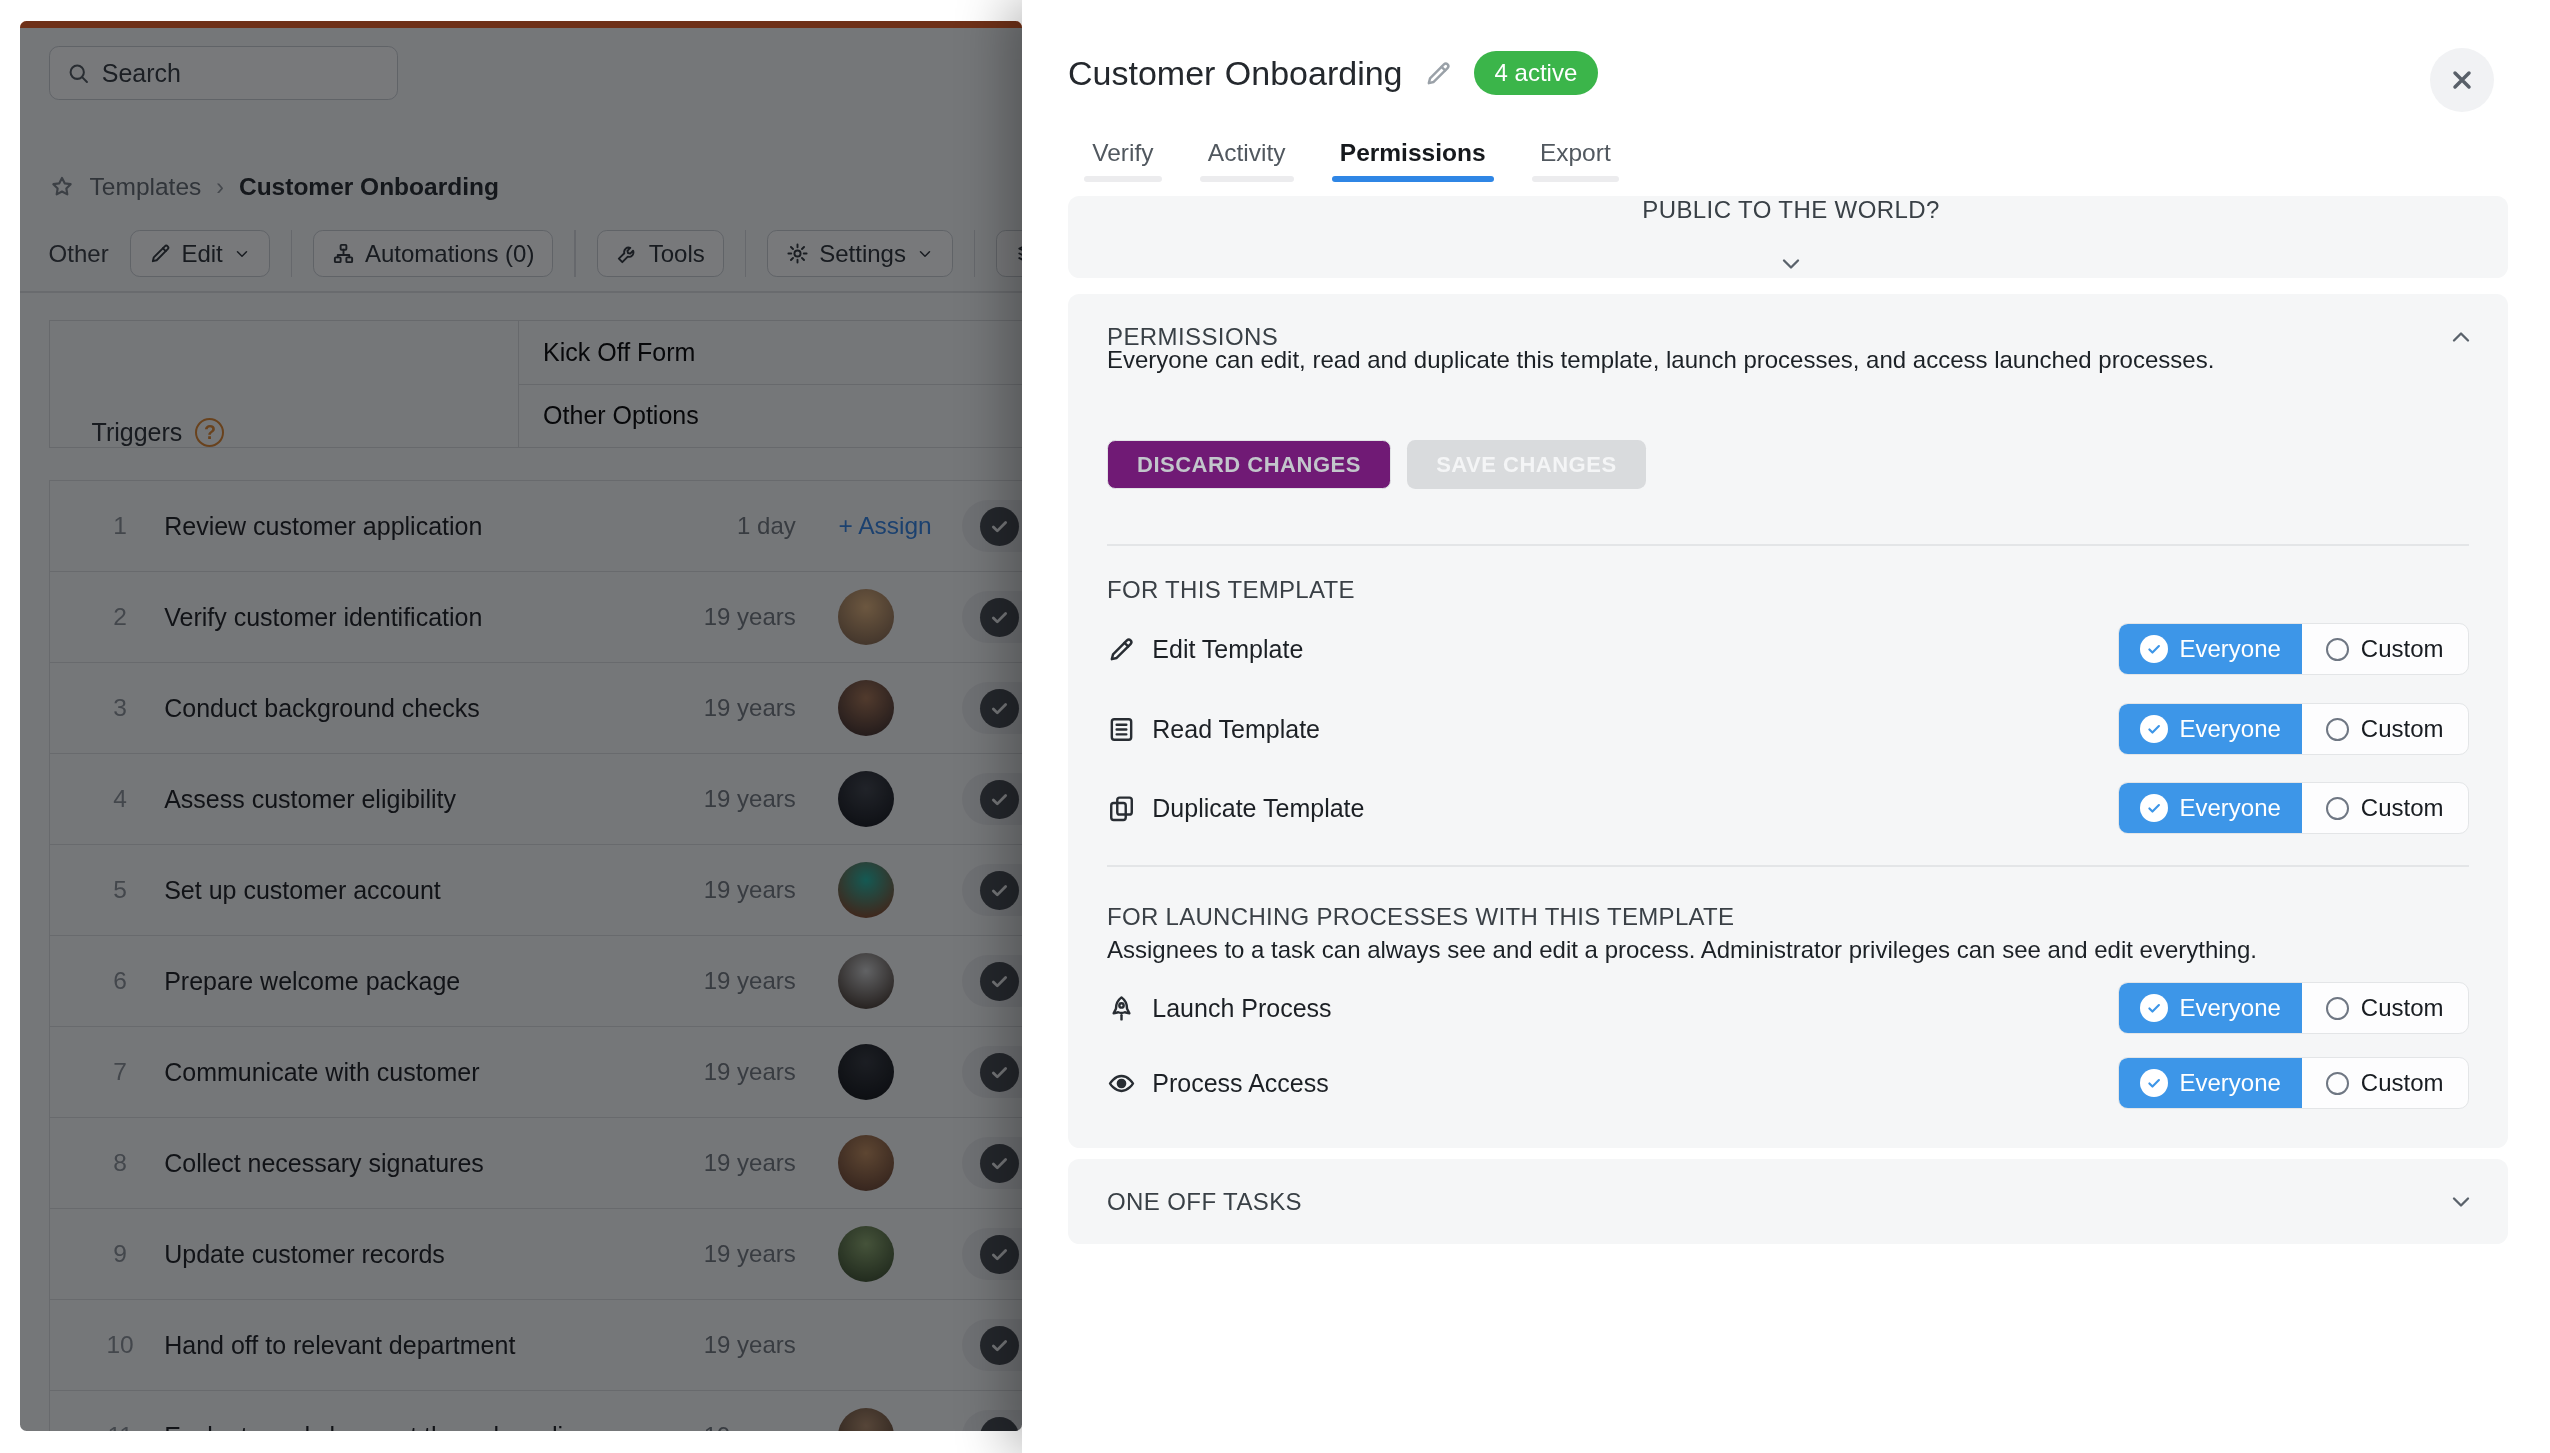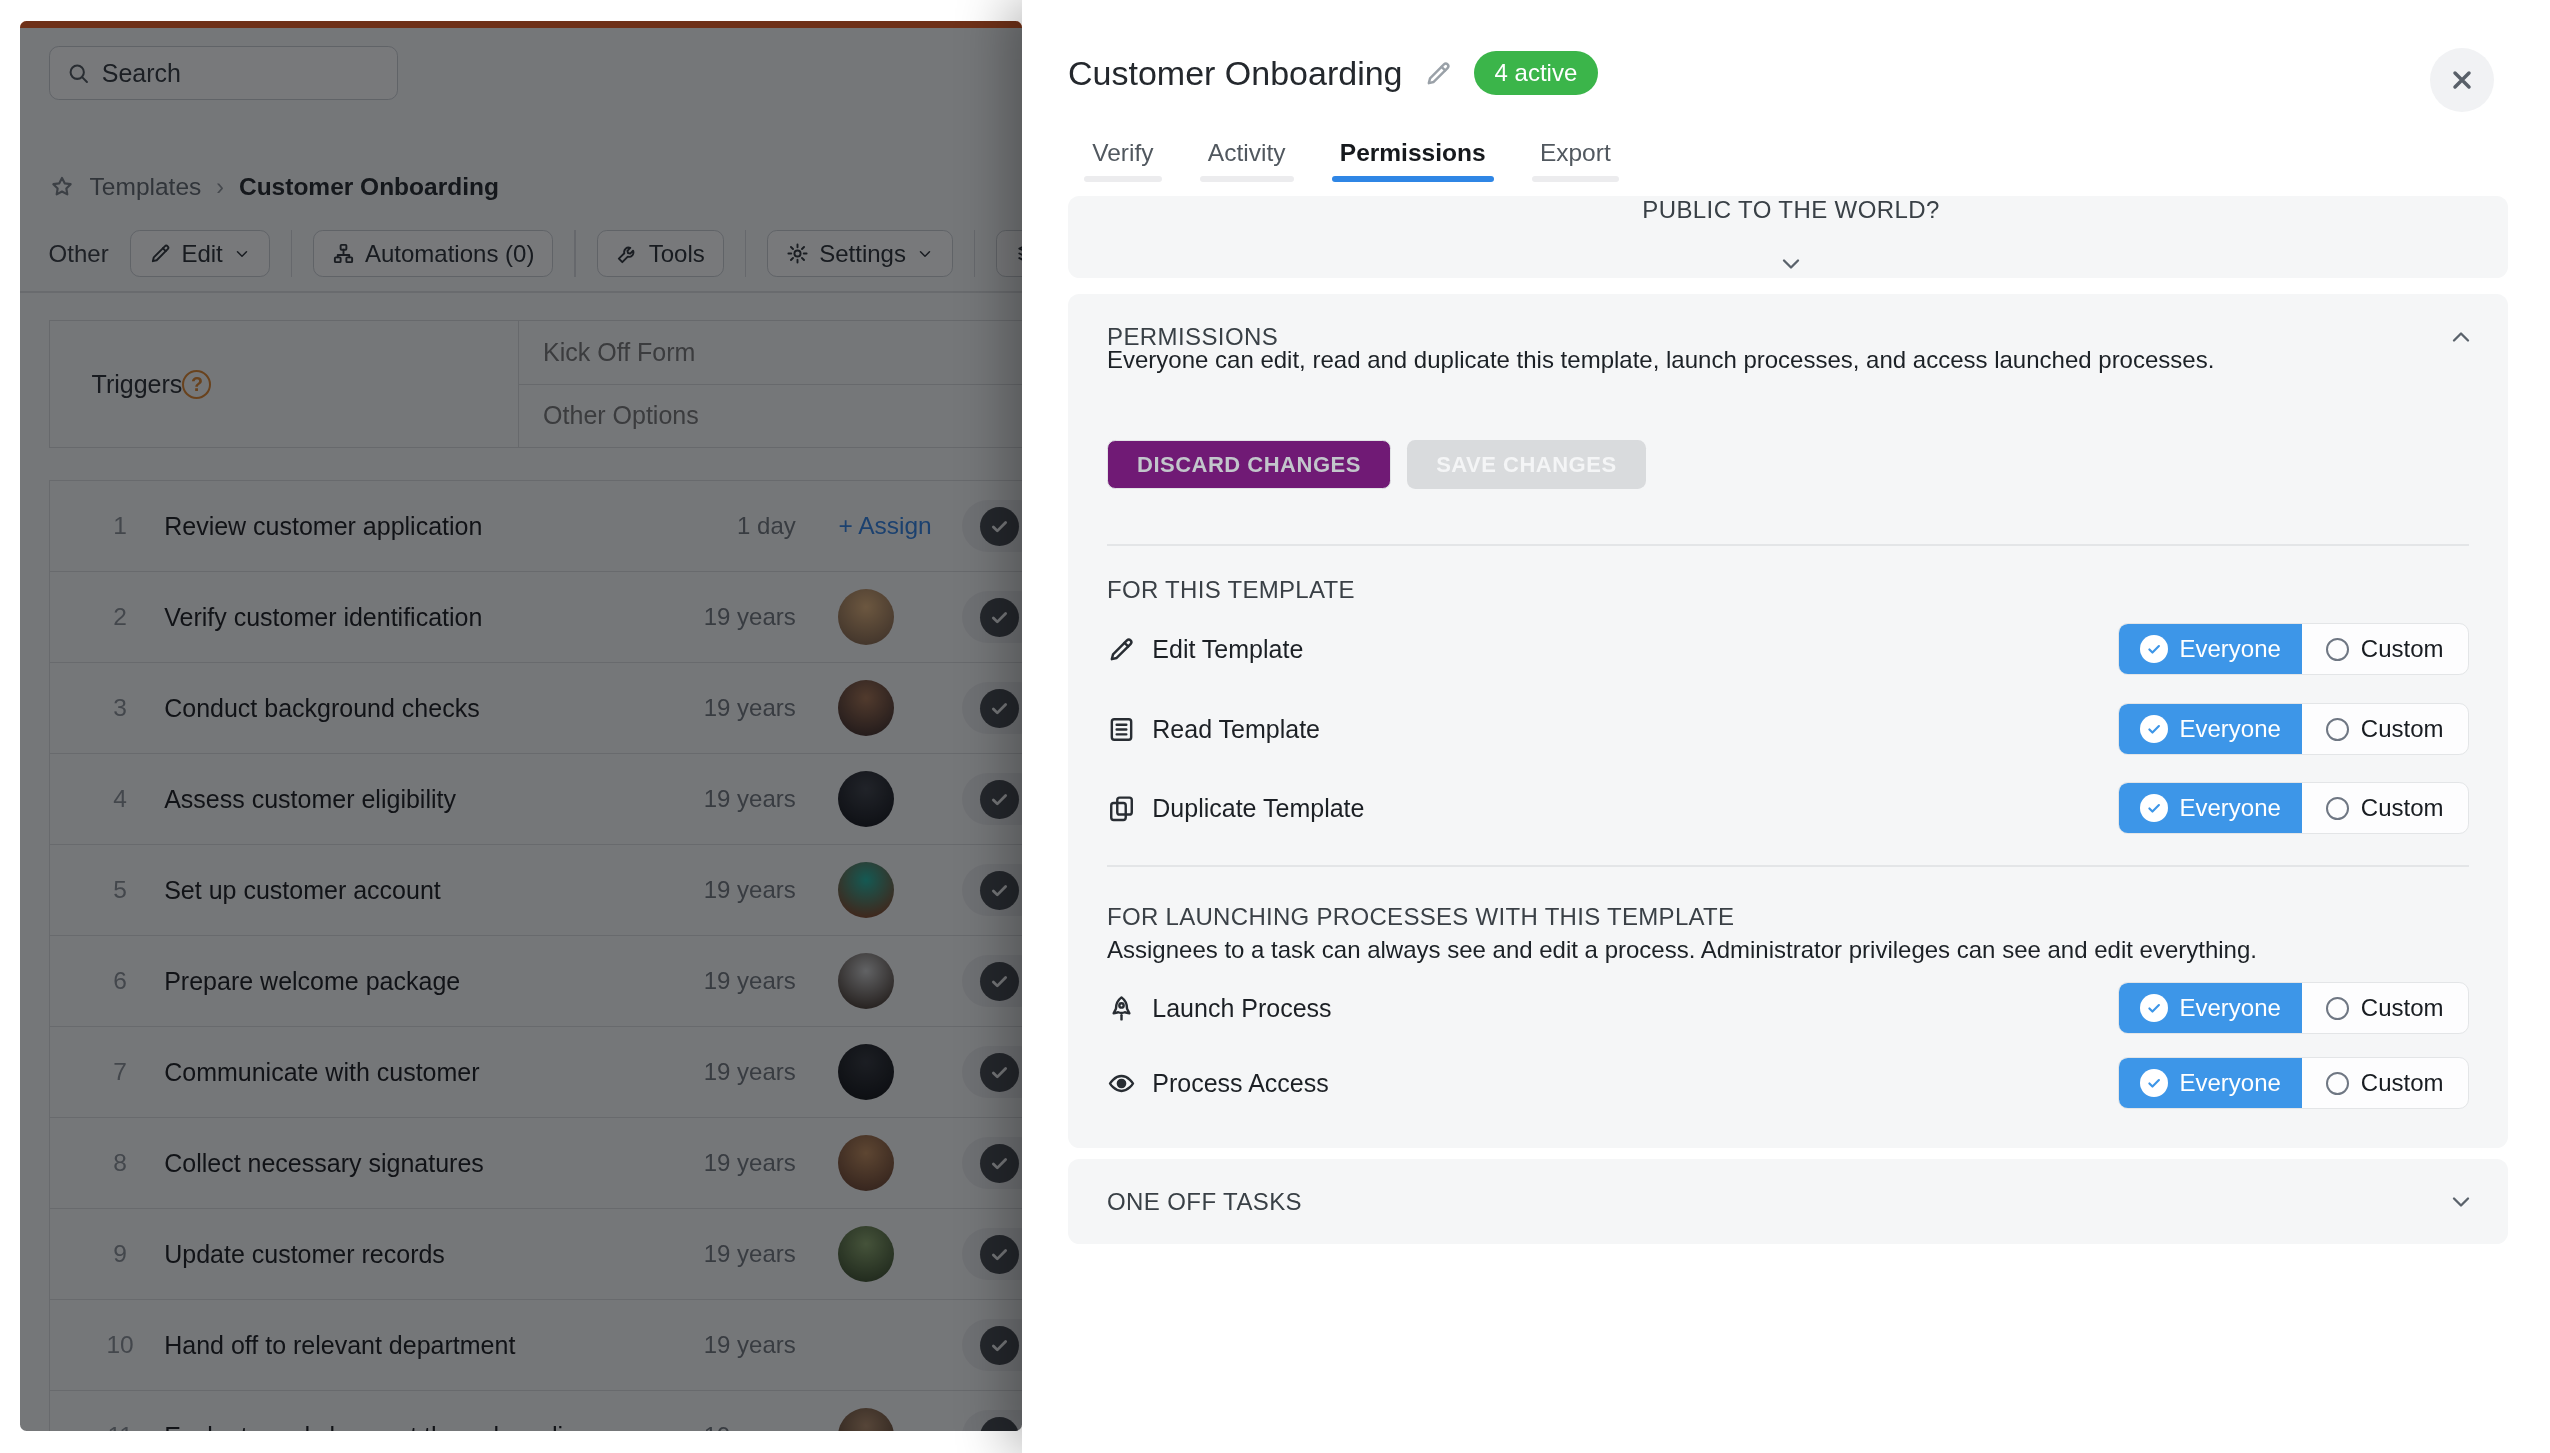--- a/index.html
+++ b/index.html
@@ -35,28 +35,28 @@
             font-family:"Liberation Sans", sans-serif; }
   .tb-btn .icon { width:23px; height:23px; color:#2b3036; }
   .tb-btn .icon.chev { width:18px; height:18px; }
   .tb-sep { width:1.6px; height:47px; background:#d3d6d9; margin:0 21px; }
 
   .toolbar-divider { position:absolute; left:0; top:270px; right:0; height:1.6px; background:#dadcde; }
 
   .trigger-table { position:absolute; left:29px; top:299px; right:0; height:128px;
                    border-top:1.6px solid #d4d7da; border-bottom:1.6px solid #d4d7da;
                    border-left:1.6px solid #d4d7da; display:flex; }
-  .tt-left { width:469px; border-right:1.6px solid #d4d7da; display:flex; align-items:center;
-             padding-left:42px; font-size:25px; color:#272c31; }
+  .tt-left { width:469px; border-right:1.6px solid #d4d7da; display:flex; align-items:flex-end;
+             gap:13px; padding-left:42px; font-size:25px; color:#272c31; }
   .q-badge { width:29px; height:29px; border:2.4px solid #d9822b; color:#d9822b; border-radius:50%;
              display:inline-flex; align-items:center; justify-content:center;
              font-size:19.6px; font-weight:700; }
   .tt-right { flex:1; display:flex; flex-direction:column; }
   .tt-row { flex:1; display:flex; align-items:center; padding-left:24.5px; font-size:25px;
-            color:#737373; }
+            color:#000000; }
   .tt-row.first { border-bottom:1.6px solid #d4d7da; }
 
   .task-list { position:absolute; left:29px; top:459px; right:0; bottom:0;
                border-top:1.6px solid #d8dadc; border-left:1.6px solid #d8dadc; overflow:hidden; }
   .task-row { position:relative; height:91px; border-bottom:1.6px solid #d8dadc;
               display:grid; grid-template-columns:49px 457px 155px 1fr;
               column-gap:19.6px; align-items:center; padding-left:46px; }
   .t-num   { color:#868c93; font-size:24.5px; text-align:center; }
   .t-title { color:#17191d; font-size:25px; white-space:nowrap; overflow:hidden; }
   .t-dur   { color:#6e747b; font-size:24px; text-align:right; white-space:nowrap; }

